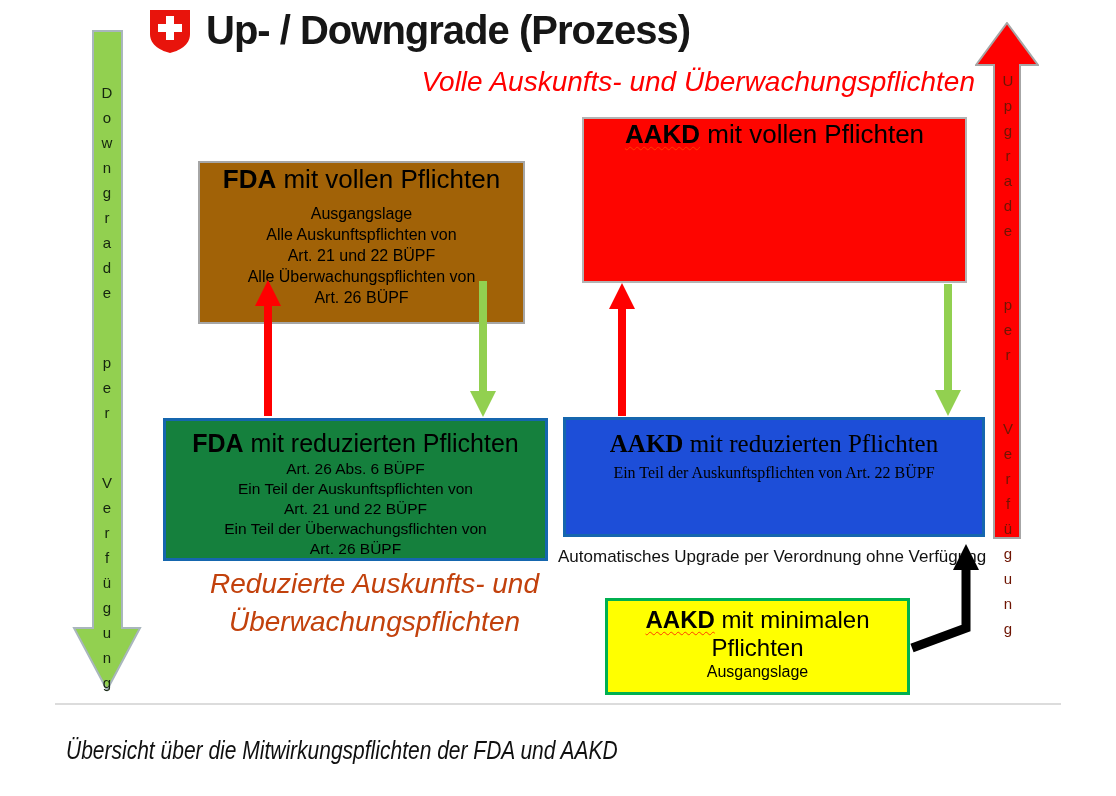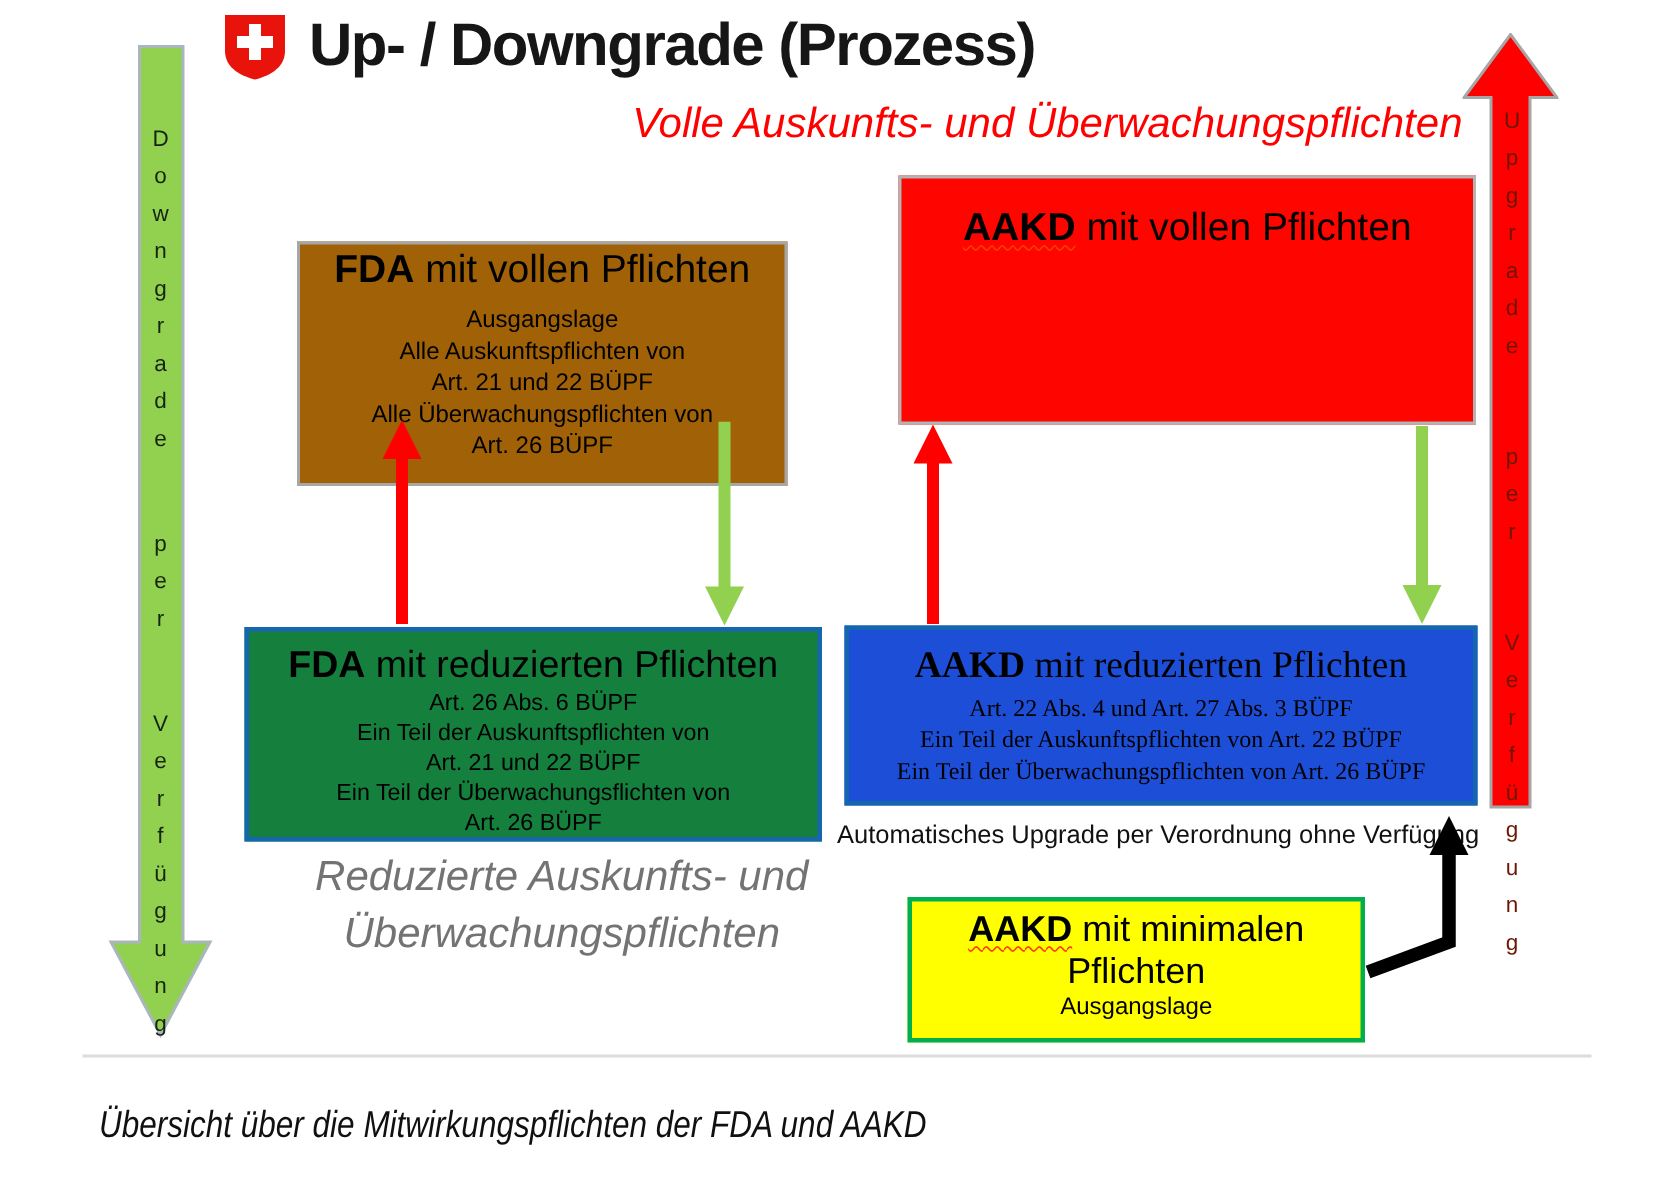--- a/index.html
+++ b/index.html
@@ -24,38 +24,38 @@
   
   .box{box-sizing:border-box;text-align:center;color:#000;}
   .box .box-title{font-size:26px;line-height:30px;}
   .box .box-title b{font-weight:bold;}
   .box .line{font-size:16px;line-height:21px;}
   .squiggle{text-decoration-line:underline;text-decoration-style:wavy;text-decoration-color:#ff3c00;text-decoration-thickness:1px;text-underline-offset:3px;}
 
   #box-fda-full{left:198px;top:115px;width:327px;height:163px;background:#a16207;border:2px solid #a6a6a6;padding-top:1px;margin-top:46px;}
   #box-fda-full .box-body{margin-top:9px;}
 
-  #box-aakd-full{left:599px;top:117px;width:385px;height:166px;background:#fe0500;border:2px solid #b3b3b3;padding-top:17px;}
+  #box-aakd-full{left:582px;top:117px;width:385px;height:166px;background:#fe0500;border:2px solid #b3b3b3;}
   #box-aakd-full .line{font-size:16.5px;line-height:24px;}
   #box-aakd-full .box-body{margin-top:15px;}
 
   #box-fda-reduced{left:163px;top:418px;width:385px;height:143px;background:#15803d;border:3px solid #1566ae;padding-top:6px;}
   #box-fda-reduced .box-title{font-size:25px;line-height:32px;}
   #box-fda-reduced .line{font-size:15.5px;line-height:20px;}
 
   #box-aakd-reduced{left:563px;top:417px;width:422px;height:120px;background:#1d4ed8;border:3px solid #1566ae;padding-top:8px;font-family:Liberation Serif, serif;}
   #box-aakd-reduced .box-title{font-size:25px;line-height:32px;}
   #box-aakd-reduced .line{font-size:16px;line-height:21px;}
   #box-aakd-reduced .box-body{margin-top:2px;}
 
   #box-aakd-minimal{left:605px;top:598px;width:305px;height:97px;background:#ffff00;border:3px solid #00b050;padding-top:5px;}
   #box-aakd-minimal .box-title{font-size:24px;line-height:28px;}
   #box-aakd-minimal .line{font-size:16px;line-height:19px;}
 
-  #subtitle-bottom{left:172px;top:565px;width:405px;text-align:center;font-size:28px;line-height:38px;font-style:italic;color:#737373;}
+  #subtitle-bottom{left:172px;top:565px;width:405px;text-align:center;font-size:28px;line-height:38px;font-style:italic;color:#c2410c;}
   #auto-upgrade-note{left:558px;top:547px;font-size:17px;color:#111;white-space:nowrap;}
 
   #divider{left:55px;top:703px;width:1006px;height:2px;background:#dcdcdc;}
   #caption{left:66px;top:736px;font-size:25px;font-style:italic;color:#101010;transform:scaleX(0.84);transform-origin:left top;white-space:nowrap;}
 </style>
 </head>
 <body>
 
 <div id="canvas">
 
@@ -107,23 +107,21 @@
       <div class="line">Ein Teil der Auskunftspflichten von</div>
       <div class="line">Art. 21 und 22 BÜPF</div>
       <div class="line">Ein Teil der Überwachungsflichten von</div>
       <div class="line">Art. 26 BÜPF</div>
     </div>
   </div>
 
   <div class="abs box" id="box-aakd-reduced">
     <div class="box-title"><b>AAKD</b><span> mit reduzierten Pflichten</span></div>
     <div class="box-body">
-      <div class="line">Art. 22 Abs. 4 und Art. 27 Abs. 3 BÜPF</div>
       <div class="line">Ein Teil der Auskunftspflichten von Art. 22 BÜPF</div>
-      <div class="line">Ein Teil der Überwachungspflichten von Art. 26 BÜPF</div>
     </div>
   </div>
 
   <div class="abs box" id="box-aakd-minimal">
     <div class="box-title"><b class="squiggle">AAKD</b><span> mit minimalen Pflichten</span></div>
     <div class="box-body">
       <div class="line">Ausgangslage</div>
     </div>
   </div>
 

